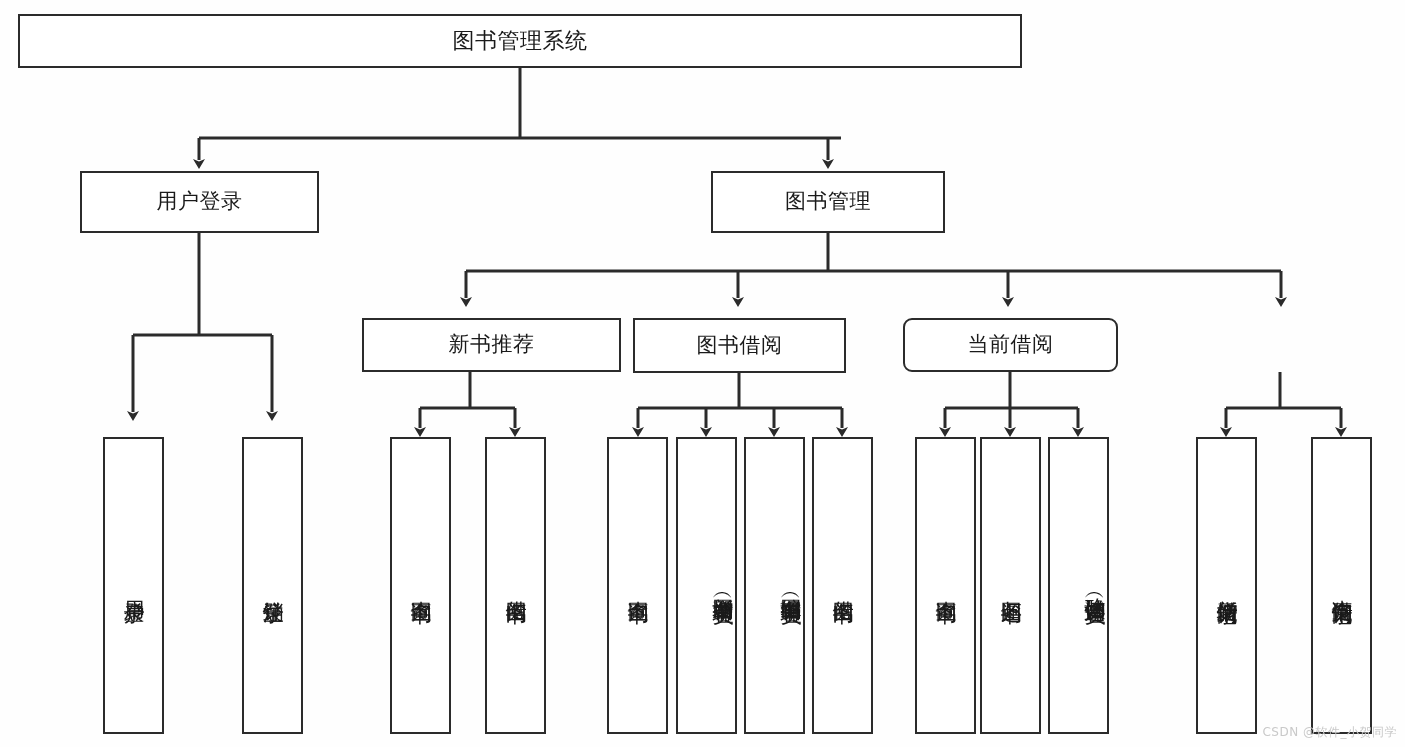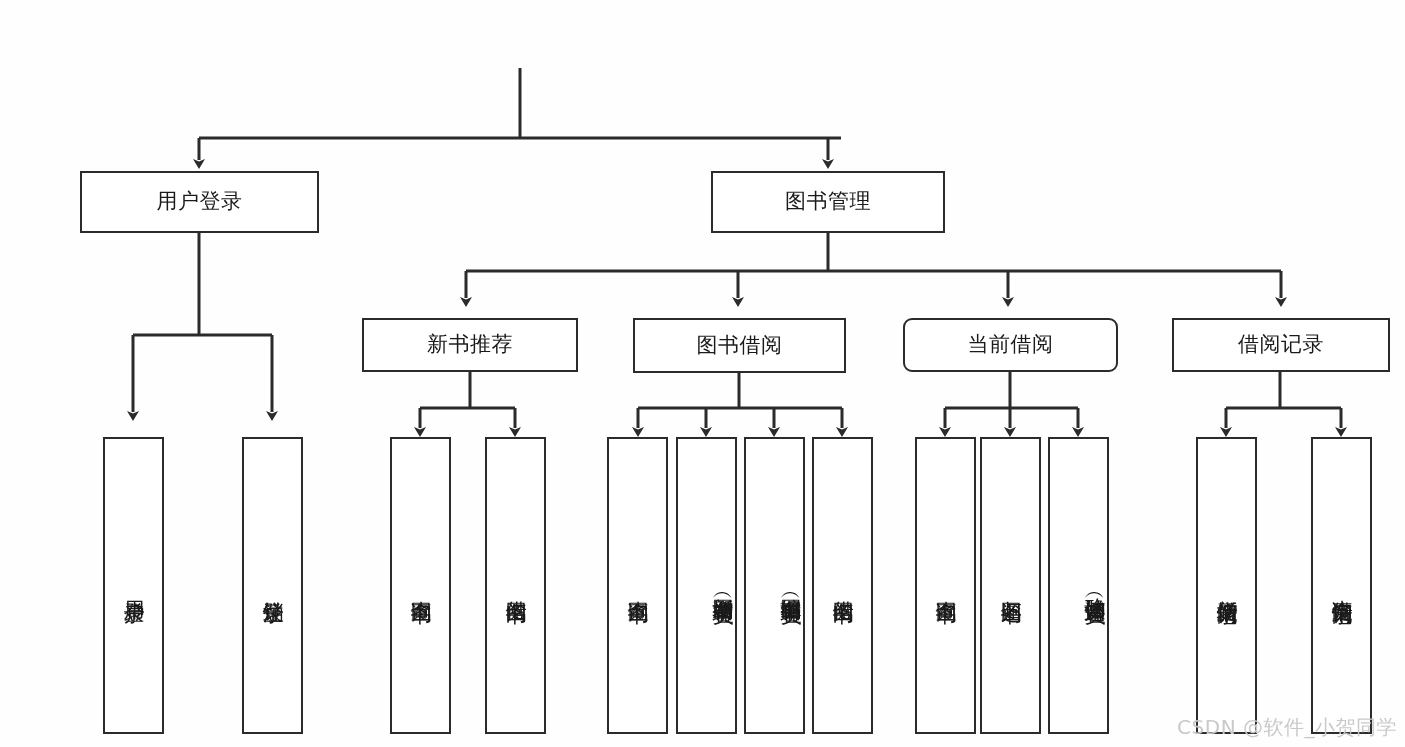--- a/index.html
+++ b/index.html
@@ -57,21 +57,21 @@
   }
   .node.v .vtext {
     writing-mode: vertical-rl;
     text-orientation: upright;
     white-space: nowrap;
   }
   .watermark {
     position: absolute;
     right: 8px;
     bottom: 6px;
-    font-size: 20px;
+    font-size: 12px;
     color: #c9c9c9;
     letter-spacing: 0.5px;
     white-space: nowrap;
     font-family: "DejaVu Sans", "Liberation Sans", sans-serif;
   }
 </style>
 </head>
 <body>
 
 <div id="canvas">
@@ -122,40 +122,40 @@
       <path d="M1010,408 L1010,428" marker-end="url(#arrow)"></path>
       <path d="M1078,408 L1078,428" marker-end="url(#arrow)"></path>
 
       <path d="M1280,372 L1280,408"></path>
       <path d="M1226,408 L1341,408"></path>
       <path d="M1226,408 L1226,428" marker-end="url(#arrow)"></path>
       <path d="M1341,408 L1341,428" marker-end="url(#arrow)"></path>
     </g>
   </svg>
 
+  <div class="node h root" style="left:18px; top:14px; width:1004px; height:54px;">
+    <span>图书管理系统</span>
+  </div>
 
   <div class="node h" style="left:80px; top:171px; width:239px; height:62px;">
     <span>用户登录</span>
   </div>
   <div class="node h" style="left:711px; top:171px; width:234px; height:62px;">
     <span>图书管理</span>
   </div>
 
-  <div class="node h" style="left:362px; top:318px; width:216px; height:54px;text-align:right;">
+  <div class="node h" style="left:362px; top:318px; width:259px; height:54px;text-align:right;">
     <span>新书推荐</span>
   </div>
   <div class="node h" style="left:633px; top:318px; width:213px; height:55px;">
     <span>图书借阅</span>
   </div>
   <div class="node h" style="left:903px; top:318px; width:215px; height:54px;border-radius:9px;">
     <span>当前借阅</span>
   </div>
-  <div class="node h" style="left:1172px; top:318px; width:218px; height:54px;">
-    <span>借阅记录</span>
-  </div>
 
   <div class="node v" style="left:103px; top:437px; width:61px; height:297px; align-items:center;">
     <span class="vtext">用户登录</span>
   </div>
   <div class="node v" style="left:242px; top:437px; width:61px; height:297px; align-items:center;">
     <span class="vtext">注销登录</span>
   </div>
 
   <div class="node v" style="left:390px; top:437px; width:61px; height:297px; align-items:center;">
     <span class="vtext">查询图书</span>

